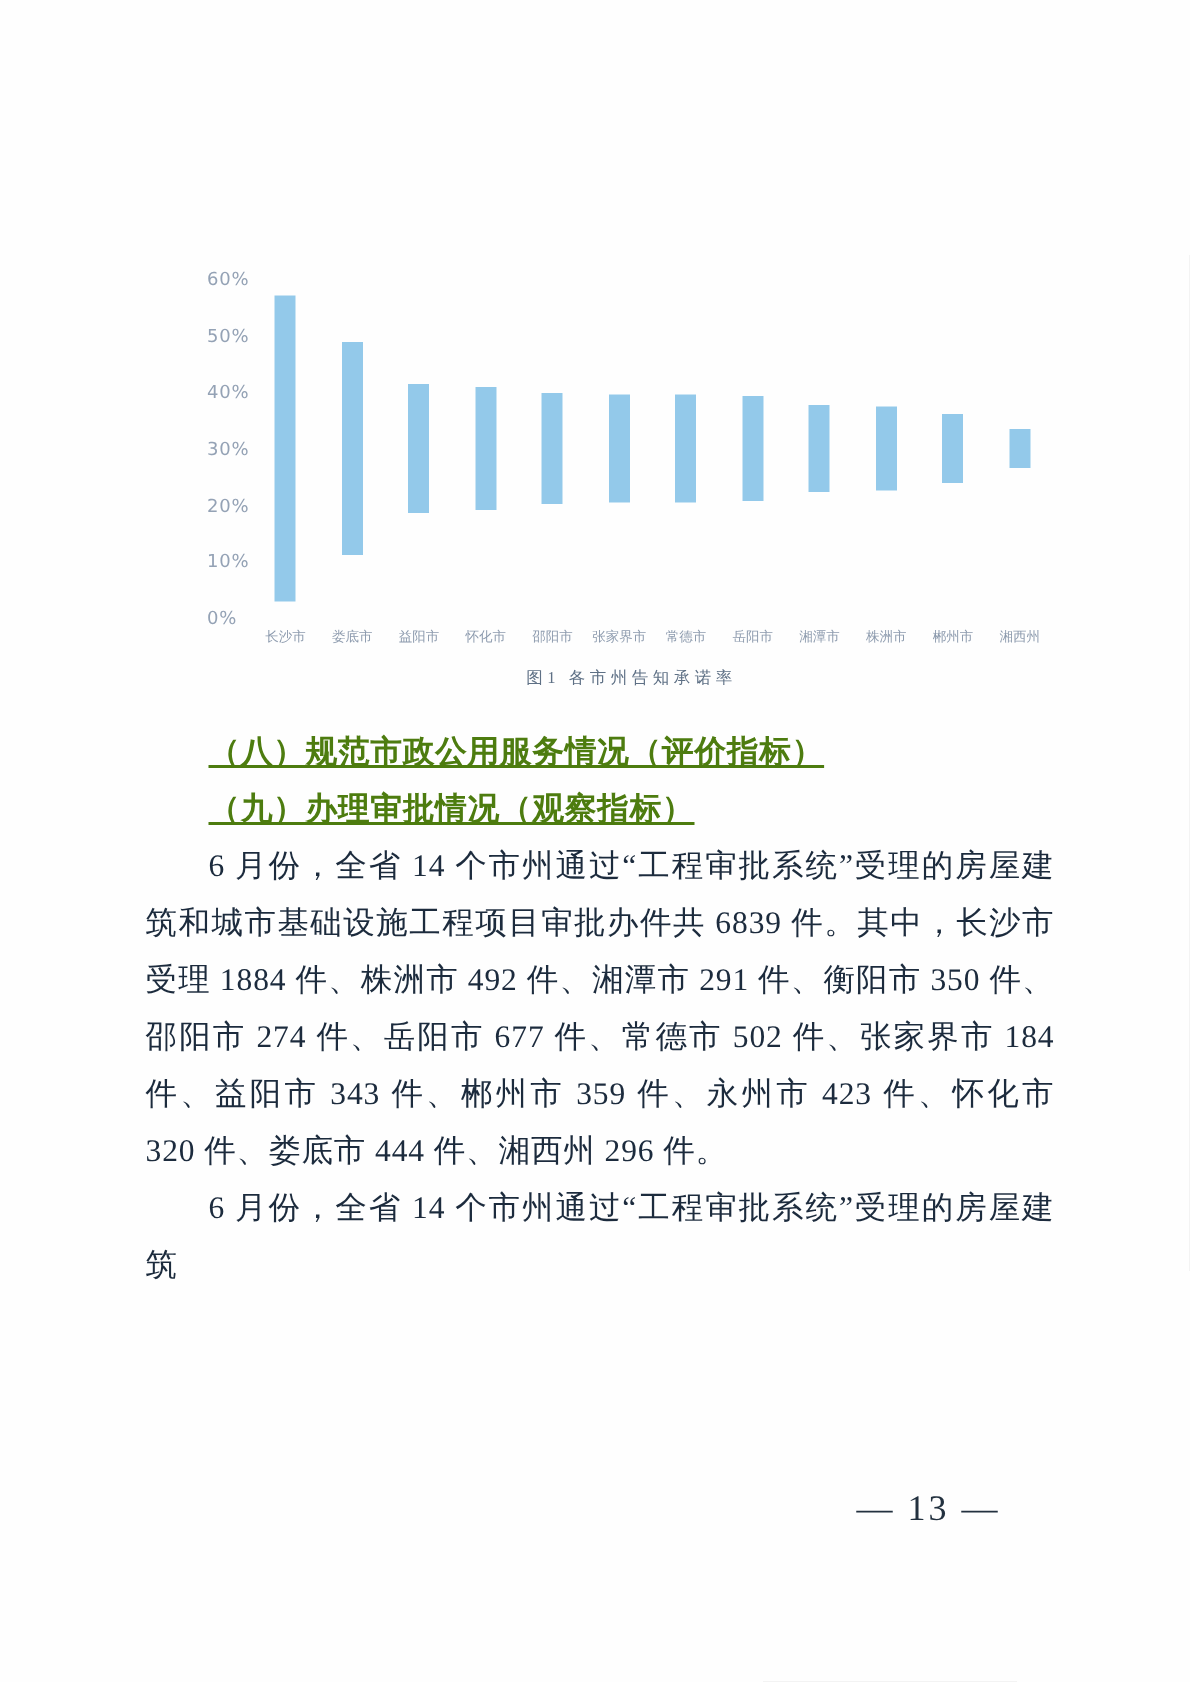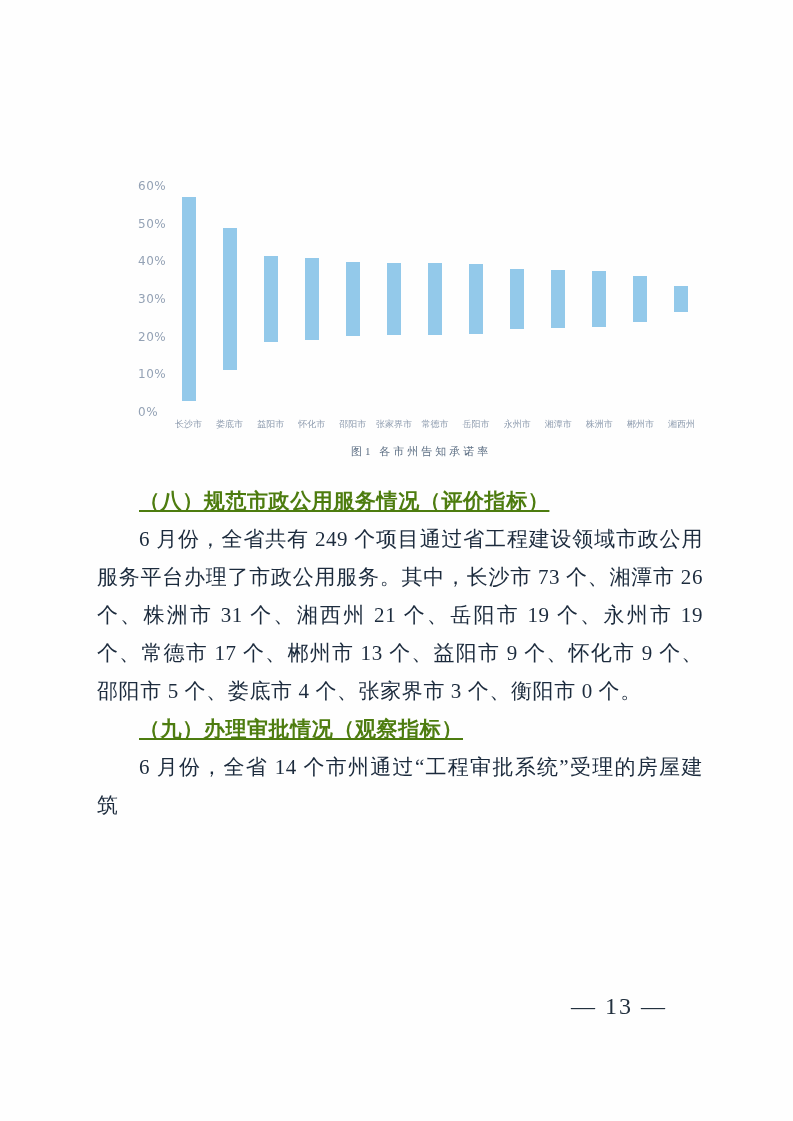--- a/index.html
+++ b/index.html
@@ -146,24 +146,20 @@
           </div>
           <div class="bar-col">
             <div class="bar" style="height: 71.5667px; background: rgb(147, 201, 234);"></div>
             <div class="bar-label">常德市</div>
           </div>
           <div class="bar-col">
             <div class="bar" style="height: 69.6833px; background: rgb(147, 201, 234);"></div>
             <div class="bar-label">岳阳市</div>
           </div>
           <div class="bar-col">
-            <div class="bar" style="height: 60.2667px; background: rgb(147, 201, 234);"></div>
-            <div class="bar-label">永州市</div>
-          </div>
-          <div class="bar-col">
             <div class="bar" style="height: 58.3833px; background: rgb(147, 201, 234);"></div>
             <div class="bar-label">湘潭市</div>
           </div>
           <div class="bar-col">
             <div class="bar" style="height: 56.5px; background: rgb(147, 201, 234);"></div>
             <div class="bar-label">株洲市</div>
           </div>
           <div class="bar-col">
             <div class="bar" style="height: 45.2px; background: rgb(147, 201, 234);"></div>
             <div class="bar-label">郴州市</div>
@@ -172,20 +168,20 @@
             <div class="bar" style="height: 26.3667px; background: rgb(147, 201, 234);"></div>
             <div class="bar-label">湘西州</div>
           </div>
         </div>
     </div>
     <div class="chart-caption">图1 各市州告知承诺率</div>
   </div>
 
   <div class="text-block">
     <h3 class="section-heading">（八）规范市政公用服务情况（评价指标）</h3>
-    <p class="body-para">6 月份，全省共有 249 个项目通过省工程建设领域市政公用服务平台办理了市政公用服务。其中，长沙市 73 个、湘潭市 26 个、株洲市 31 个、湘西州 21 个、岳阳市 19 个、永州市 19 个、常德市 17 个、郴州市 13 个、益阳市 9 个、怀化市 9 个、邵阳市 5 个、娄底市 4 个、张家界市 3 个、衡阳市 0 个。</p>
     <h3 class="section-heading">（九）办理审批情况（观察指标）</h3>
+    <p class="body-para">6 月份，全省 14 个市州通过“工程审批系统”受理的房屋建筑和城市基础设施工程项目审批办件共 6839 件。其中，长沙市受理 1884 件、株洲市 492 件、湘潭市 291 件、衡阳市 350 件、邵阳市 274 件、岳阳市 677 件、常德市 502 件、张家界市 184 件、益阳市 343 件、郴州市 359 件、永州市 423 件、怀化市 320 件、娄底市 444 件、湘西州 296 件。</p>
     <p class="body-para">6 月份，全省 14 个市州通过“工程审批系统”受理的房屋建筑</p>
   </div>
 
   <div class="page-number">— 13 —</div>
 
 </div>
 
 </body></html>

